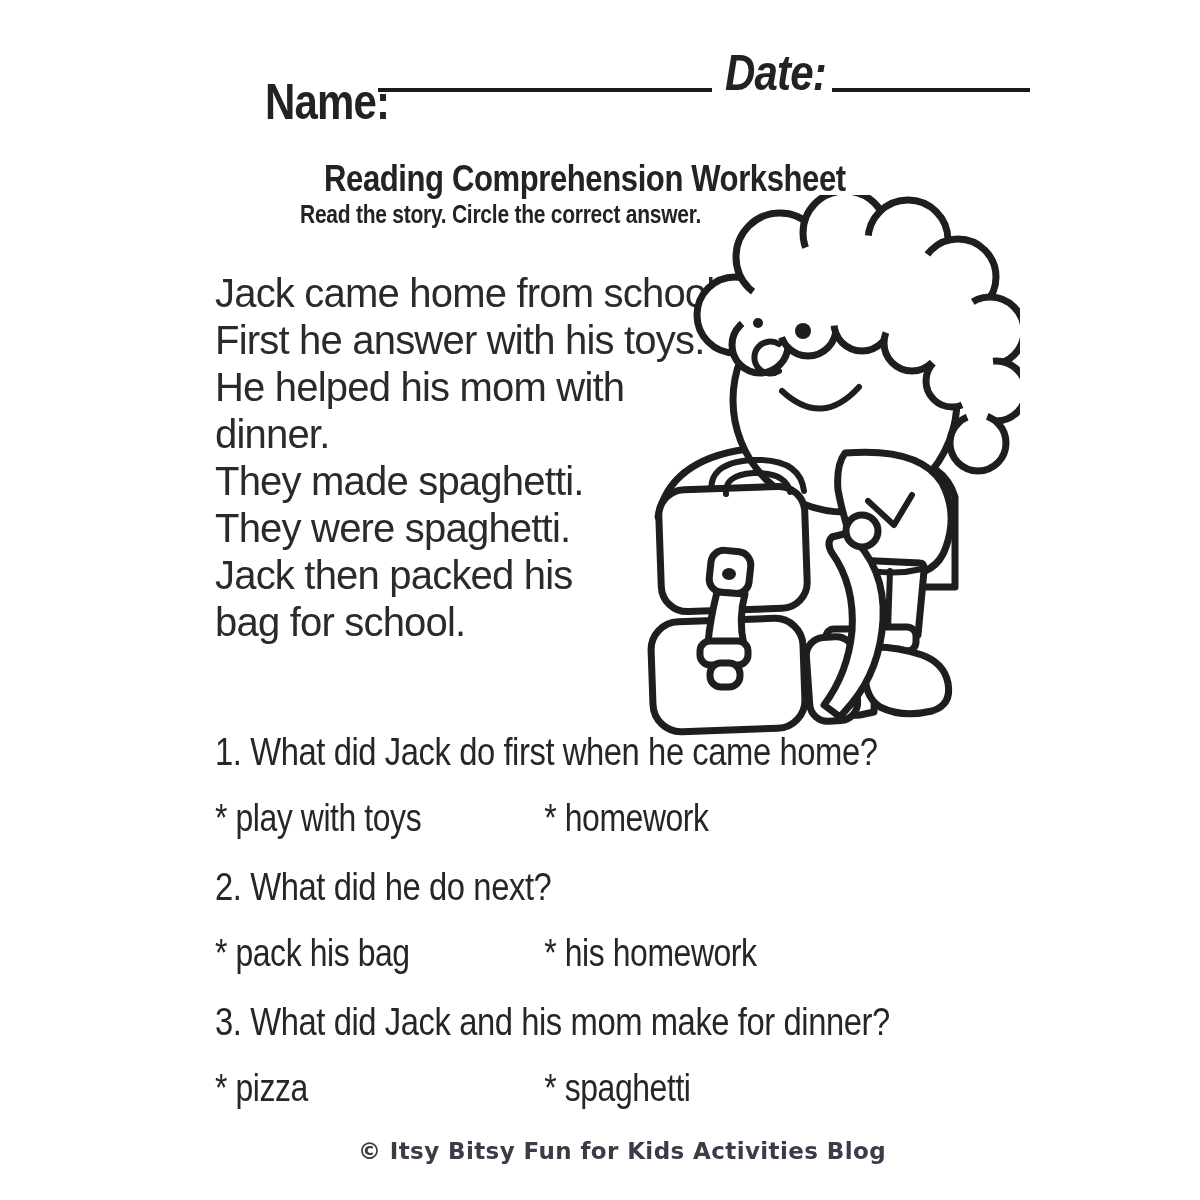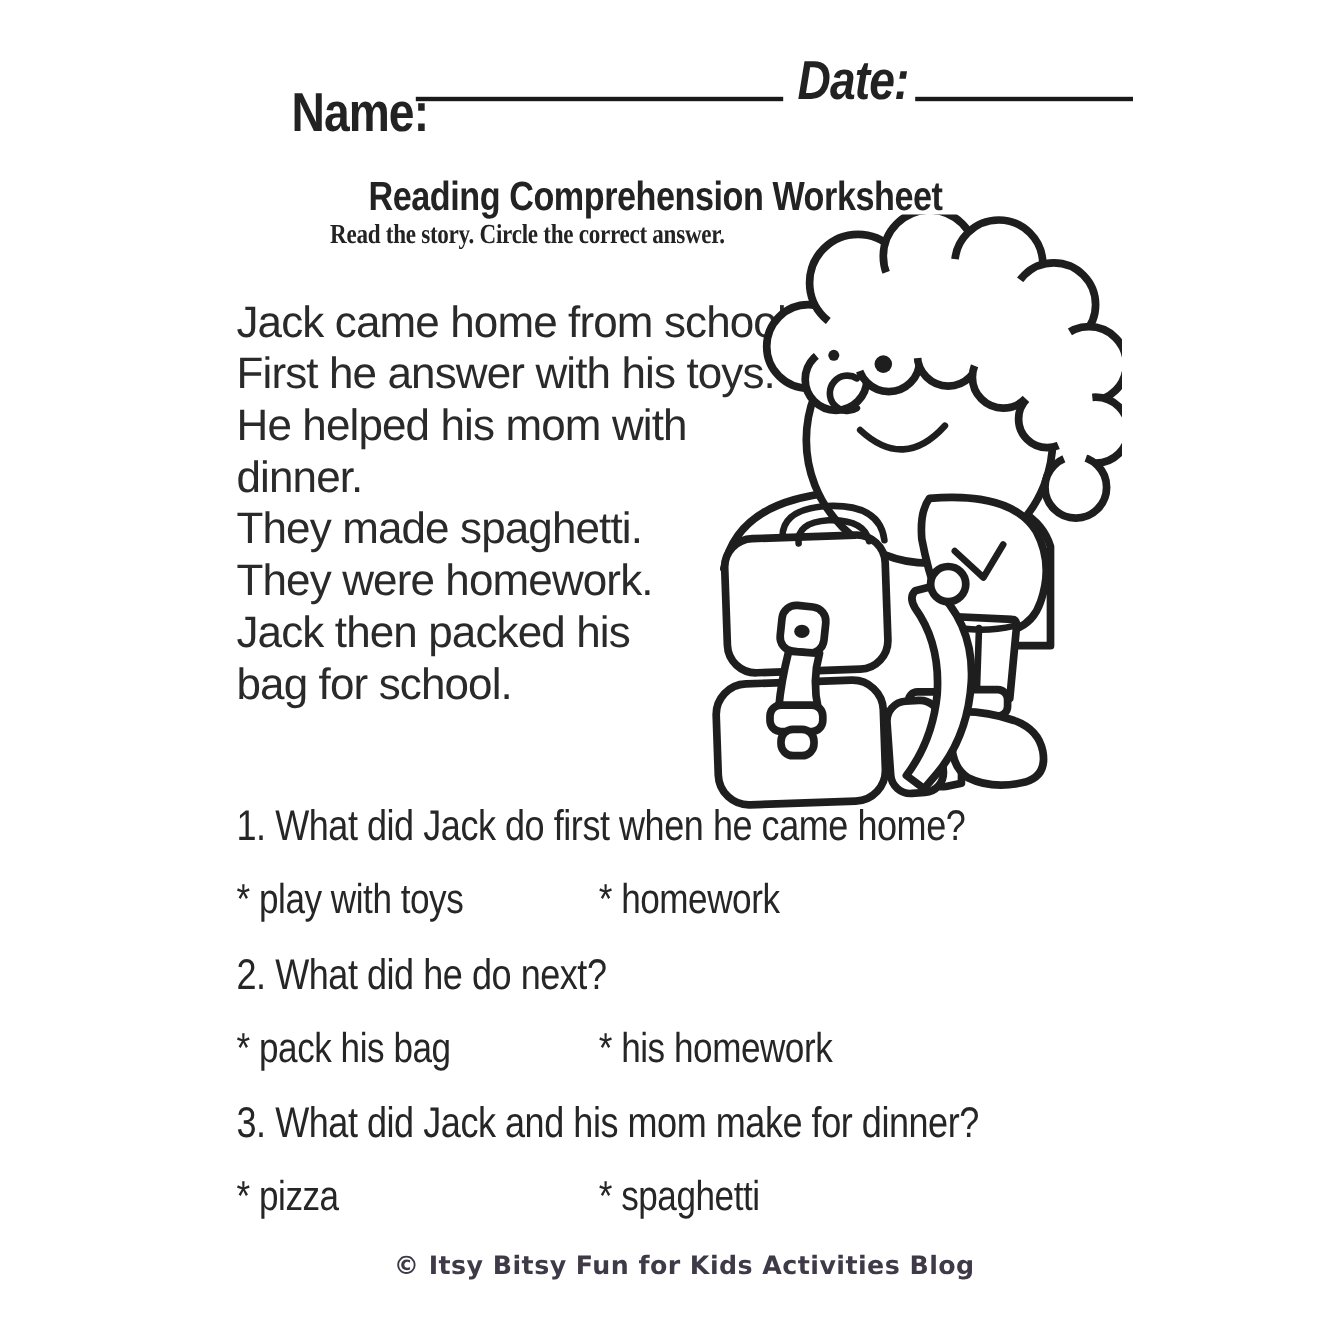--- a/index.html
+++ b/index.html
@@ -38,34 +38,34 @@
 
 <div class="abs" style="left:265px;top:44px;margin-top:29px;">
   <span class="hdr-label cond">Name:</span>
 </div>
 <div class="blankline" style="left:378px;top:88px;width:334px;"></div>
 <div class="abs" style="left:725px;top:44px;font-style:italic;">
   <span class="hdr-label cond">Date:</span>
 </div>
 <div class="blankline" style="left:832px;top:88px;width:198px;"></div>
 
-<div class="abs" style="left:335px;top:158px;">
+<div class="abs" style="left:324px;top:158px;">
   <span class="title cond">Reading Comprehension Worksheet</span>
 </div>
-<div class="abs" style="left:300px;top:200px;font-family:Liberation Serif, serif;">
+<div class="abs" style="left:300px;top:200px;">
   <span class="subtitle cond">Read the story.  Circle the correct answer.</span>
 </div>
 
 <div class="abs story" style="left:215px;top:270px;">
   <div>Jack came home from school.</div>
   <div>First he answer with his toys.</div>
   <div>He helped his mom with</div>
   <div>dinner.</div>
   <div>They made spaghetti.</div>
-  <div>They were homework.</div>
+  <div>They were spaghetti.</div>
   <div>Jack then packed his</div>
   <div>bag for school.</div>
 </div>
 
 <svg class="abs" style="left:640px;top:195px;" width="380" height="560" viewBox="0 0 380 560" aria-hidden="true">
 
   <g>
     <path class="ln" d="M 18,322 Q 30,262 115,253 Q 200,246 255,258 Q 305,268 315,302 L 315,392 L 234,392 L 232,318 Q 115,298 18,322 Z"></path>
     <path class="ln-thin" d="M 178,257 L 183,276"></path>
     <path class="ln-thin" d="M 211,251 L 208,272"></path>

